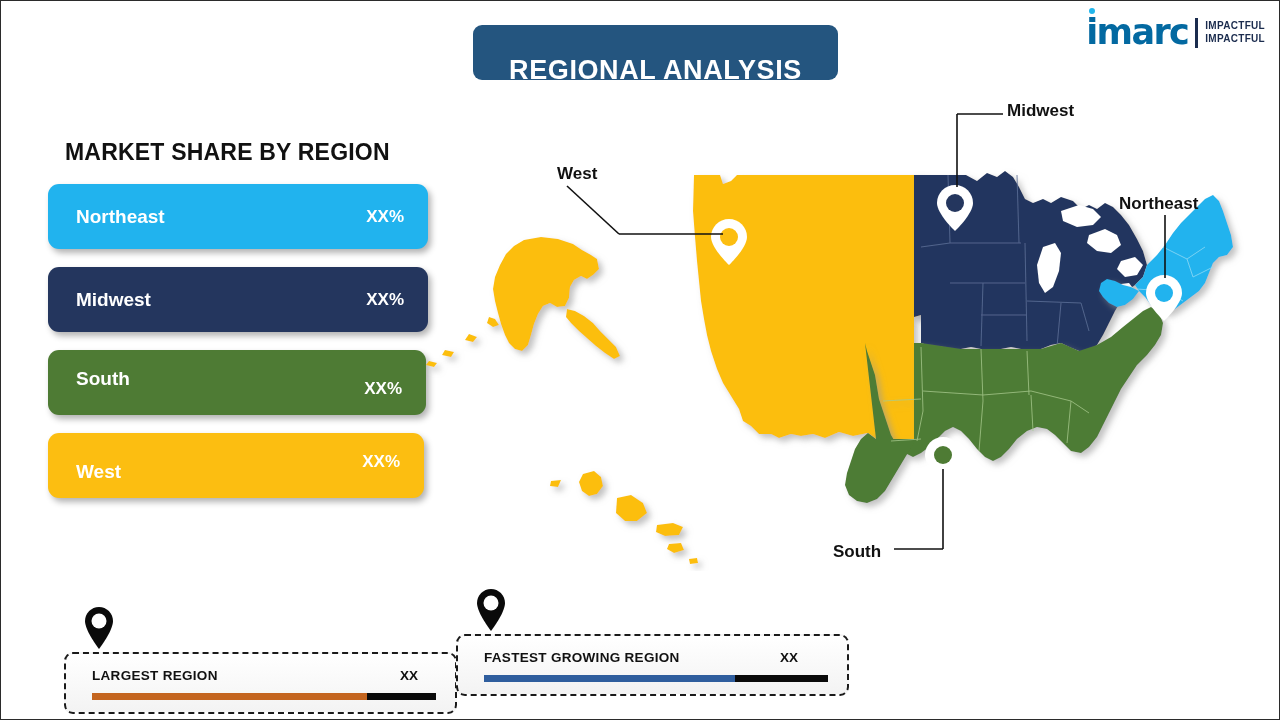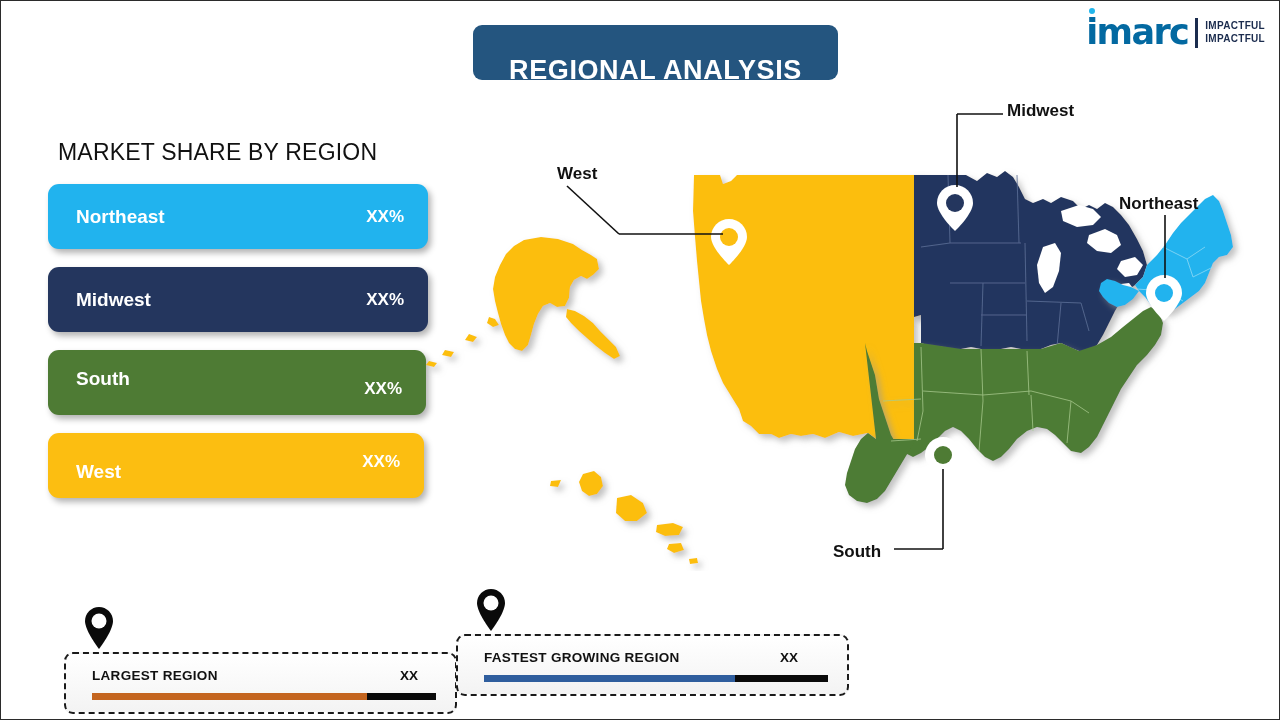--- a/index.html
+++ b/index.html
@@ -64,23 +64,23 @@
     color: #1b2c4e;
     font-size: 10px;
     font-weight: bold;
     line-height: 1.25;
     letter-spacing: 0.3px;
   }
 
   
   #left-heading {
     position: absolute;
-    left: 57px; top: 138px;
+    left: 64px; top: 138px;
     font-size: 23px;
-    font-weight: normal;
+    font-weight: bold;
     color: #111111;
     letter-spacing: 0.2px;
   }
   #share-bars {
     position: absolute;
     left: 47px; top: 183px;
     width: 382px;
   }
   .share-bar {
     position: relative;

